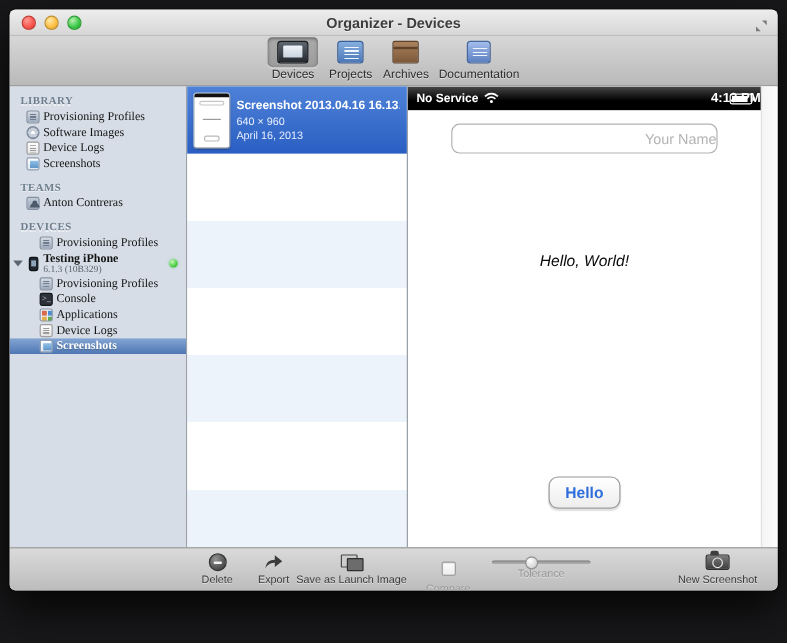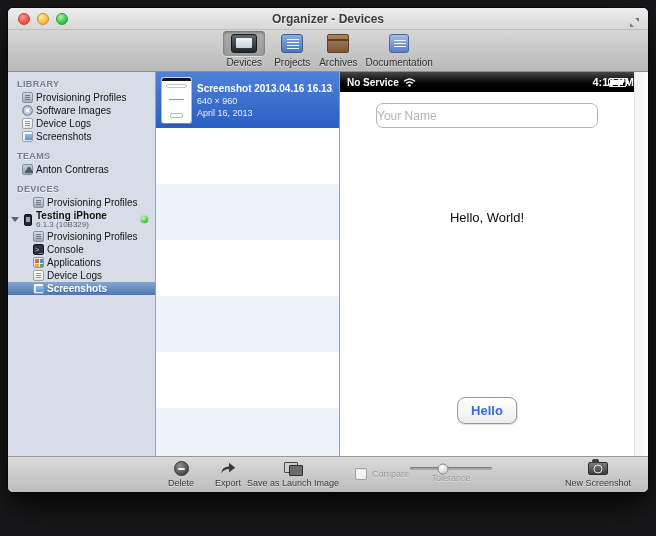--- a/index.html
+++ b/index.html
@@ -74,21 +74,21 @@
   .tbi-docs::after { content:""; position:absolute; left:4px; top:5px; width:12px; height:9px;
     background:repeating-linear-gradient(#eef3fc 0 1px, transparent 1px 3px); }
 
   
   .main { position:absolute; top:64px; left:0; right:0; bottom:36px; display:flex; }
 
   
   .sidebar { width:148px; background:#d6dde6; border-right:1px solid #9aa0a8; overflow:hidden; padding-top:6px; }
   .sb-header { height:13px; line-height:13px; padding-left:9px; font-size:9px; font-weight:bold;
     color:#6e7e8e; letter-spacing:.4px; text-shadow:0 1px 0 rgba(255,255,255,.6); }
-  .sb-section { margin-bottom:7px; }
+  .sb-section { margin-bottom:7px;font-family:Liberation Serif, serif; }
   .sb-item { height:13px; display:flex; align-items:center; gap:3px; padding-left:14px;
     font-size:10px; color:#141414; white-space:nowrap; }
   .sb-item.child { padding-left:25px; }
   .sb-item.selected { background:linear-gradient(#83a5d4,#4f77b3); color:#fff; font-weight:bold;
     text-shadow:0 1px 1px rgba(0,0,0,.25); }
   .sb-icon { width:11px; height:11px; flex:none; position:relative; border-radius:2px; }
   .ic-profile { background:linear-gradient(#d5dce6,#9dabbe); border:1px solid #87919f; }
   .ic-profile::after { content:""; position:absolute; left:2px; top:2px; right:2px; height:5px;
     background:repeating-linear-gradient(#6d7b8d 0 1px, transparent 1px 2px); }
   .ic-disc { border-radius:50%; border:1px solid #7e8a9a;
@@ -149,23 +149,23 @@
     display:flex; align-items:center; padding:0 7px; color:#fff; }
   .carrier { font-size:10px; font-weight:bold; margin-right:4px; position:relative; z-index:2; }
   .sb-time { position:absolute; left:0; right:0; text-align:right; font-size:11px; font-weight:bold; z-index:1; }
   .battery { margin-left:auto; position:relative; z-index:2; width:19px; height:9px;
     border:1px solid #fff; border-radius:2px; }
   .battery::before { content:""; position:absolute; left:1px; top:1px; bottom:1px; width:13px; background:#fff; }
   .battery::after { content:""; position:absolute; right:-3px; top:2px; width:2px; height:3px; background:#fff; border-radius:0 1px 1px 0; }
   .iphone-body { position:absolute; left:0; right:0; top:20px; bottom:0; background:#fff; }
   .name-field { position:absolute; top:11px; left:50%; transform:translateX(-50%);
     width:222px; height:25px; border:1px solid #b3b3b3; border-radius:7px;
-    text-align:left; font-size:12px; font-family:"Liberation Sans",sans-serif; color:#333; outline:none; }
+    text-align:right; font-size:12px; font-family:"Liberation Sans",sans-serif; color:#333; outline:none; }
   .name-field::placeholder { color:#b4b4b4; }
-  .greeting { position:absolute; top:118px; left:0; right:0; text-align:center; font-size:13px; color:#0a0a0a; }
+  .greeting { position:absolute; top:118px; left:0; right:0; text-align:center; font-size:13px; color:#0a0a0a;font-style:italic; }
   .hello-btn { position:absolute; top:305px; left:50%; transform:translateX(-50%);
     padding:5px 13px; font-size:13px; font-weight:bold; font-family:"Liberation Sans",sans-serif;
     color:#2e6edc; background:linear-gradient(#ffffff,#ededed);
     border:1px solid #979797; border-radius:8px; box-shadow:0 1px 1px rgba(0,0,0,.12); }
 
   
   .bottombar { position:absolute; left:0; right:0; bottom:0; height:36px;
     background:linear-gradient(#dadada,#bcbcbc); border-top:1px solid #979797; }
   .bb-item { position:absolute; top:3px; text-align:center; font-size:9px; color:#3a3a3a;
     text-shadow:0 1px 0 rgba(255,255,255,.5); }
@@ -369,21 +369,21 @@
         </span>
       </div>
       <div class="bb-label">Export</div>
     </div>
     <div class="bb-item" style="left:230px;width:110px;">
       <div class="bb-icon-row">
           <span class="ic-savelaunch"></span>
         </div>
       <div class="bb-label">Save as Launch Image</div>
     </div>
-    <div class="bb-item bb-compare bb-disabled" style="left:347px;">
+    <div class="bb-item bb-compare bb-disabled" style="left:347px;flex-direction:column;">
       <span class="bb-checkbox"></span>
       <span>Compare</span>
     </div>
     <div class="bb-item bb-disabled" style="left:398px;width:90px;top:4px;">
       <div class="bb-slider-track">
         <span class="bb-slider-thumb"></span>
       </div>
       <div class="bb-label">Tolerance</div>
     </div>
     <div class="bb-item" style="right:8px;width:84px;">

